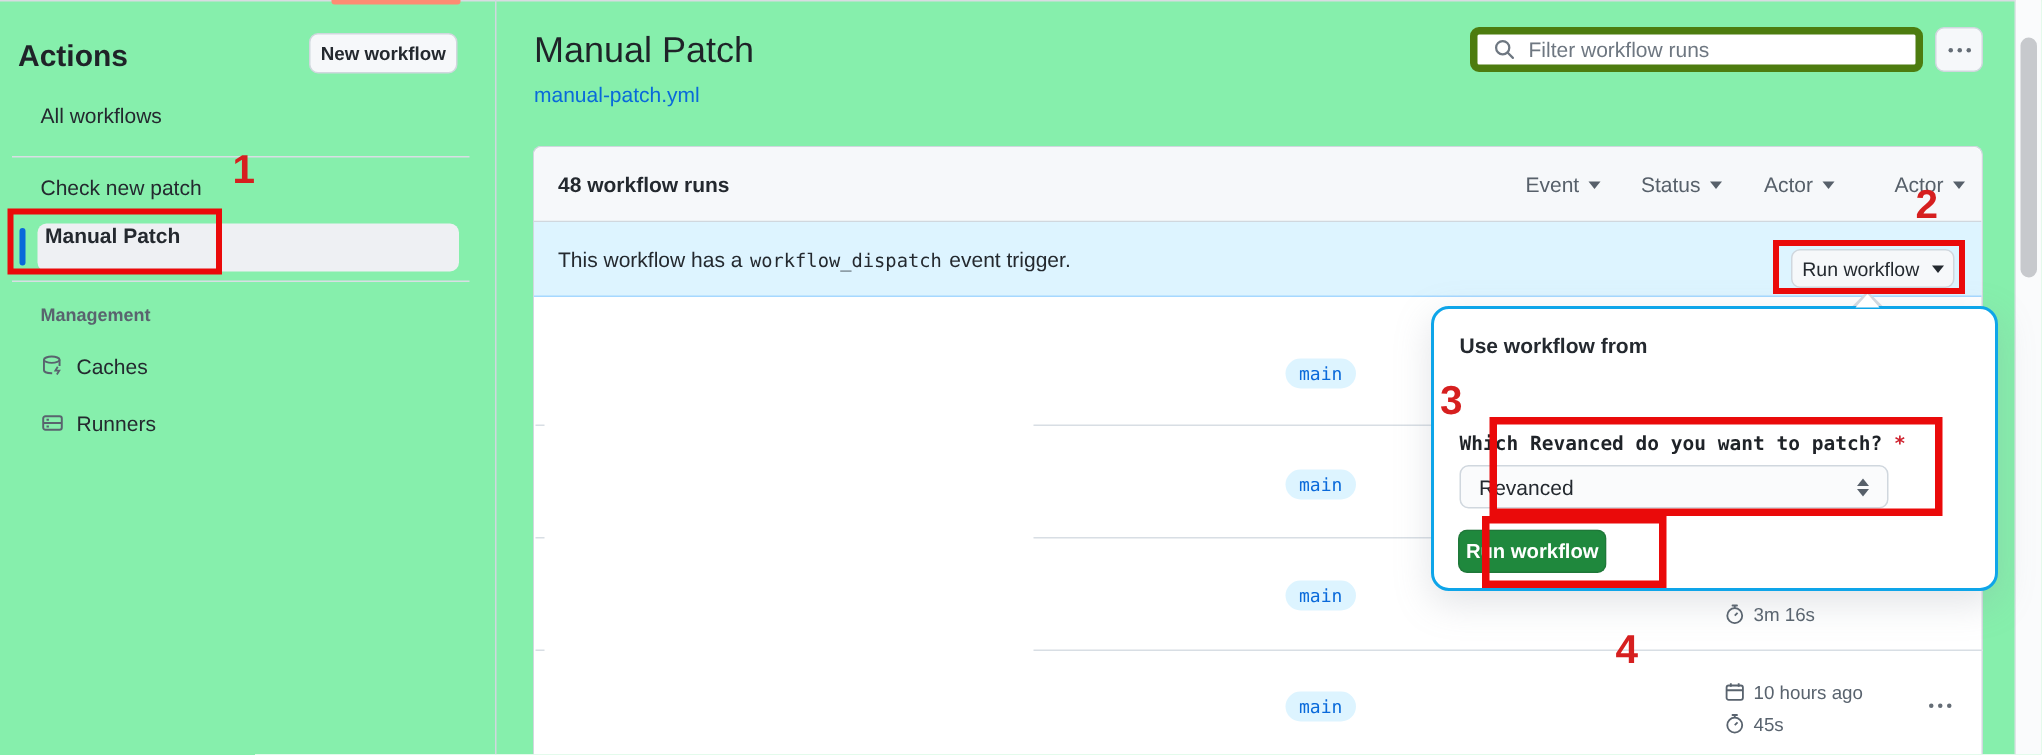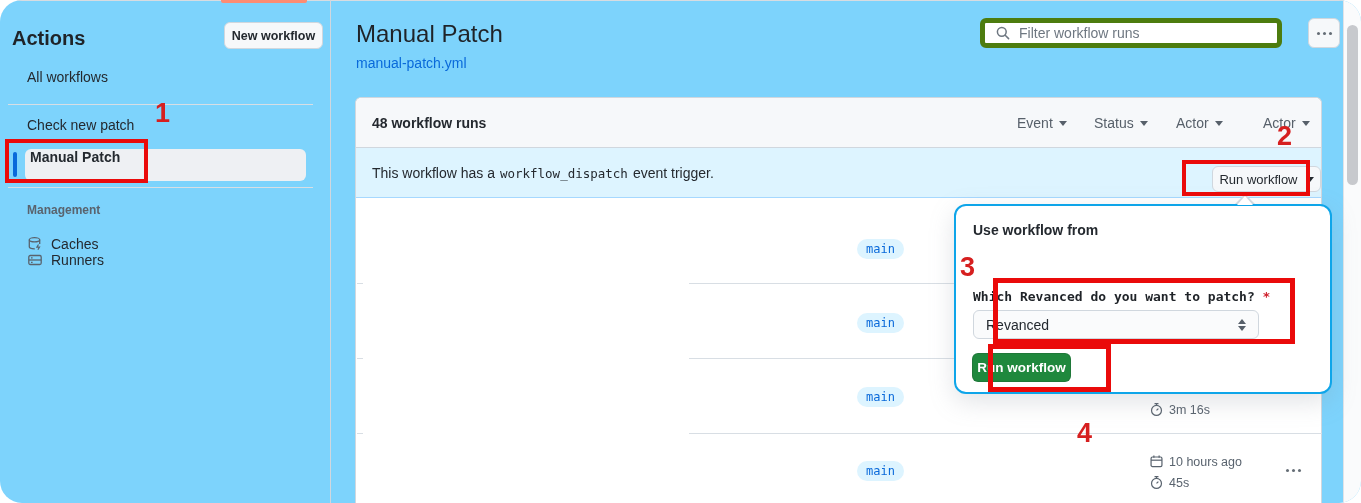--- a/index.html
+++ b/index.html
@@ -1,34 +1,34 @@
 <!DOCTYPE html>
 <html><head>
 <meta charset="utf-8">
 <style>
   * { margin:0; padding:0; box-sizing:border-box; }
   html,body { background:#fff; }
   .page {
     position:relative; width:1361px; height:503px; overflow:hidden;
-    background:#7dd3fc; font-family:"Liberation Sans","DejaVu Sans",sans-serif;
-    color:#24292f; font-size:14px;border-radius:22px;
+    background:#86efac; font-family:"Liberation Sans","DejaVu Sans",sans-serif;
+    color:#24292f; font-size:14px;
   }
   .abs { position:absolute; }
   .mono { font-family:"DejaVu Sans Mono","Liberation Mono",monospace; }
 
   
   .top-hairline { left:0; top:0; width:1361px; height:1px; background:#d8dce1; }
   .salmon-bar { left:221px; top:0; width:86px; height:3px; background:#fd8c73; border-radius:0 0 2px 2px; }
 
   
   .sidebar-title { left:12px; top:27px; font-size:20px; font-weight:700; color:#1f2328; }
   .btn {
     display:flex; align-items:center; justify-content:center;
     background:#f6f8fa; border:1px solid #d0d7de; border-radius:6px;
-    font-size:12.5px; font-weight:600; color:#24292f; cursor:pointer;margin-left:18px;
+    font-size:12.5px; font-weight:600; color:#24292f; cursor:pointer;
   }
   .new-workflow-btn { left:206px; top:22px; width:99px; height:27px; }
   .nav-item { left:14px; width:292px; height:30px; display:flex; align-items:flex-start; padding-left:13px; font-size:14px; color:#24292f; border-radius:6px; cursor:pointer; }
   .nav-item.selected { background:#eef0f3; font-weight:700; }
   .sel-bar { left:13px; top:152px; width:4px; height:25px; background:#0969da; border-radius:2px; }
   .side-divider { left:8px; width:305px; height:1px; background:#d8dee4; }
   .mgmt-label { left:27px; top:203px; font-size:12px; font-weight:600; color:#59636e; }
   .mgmt-item { left:23px; width:290px; height:28px; display:flex; align-items:center; gap:8px; padding-left:4px; font-size:14px; color:#24292f; border-radius:6px; cursor:pointer; }
   .v-divider { left:330px; top:0; width:1px; height:503px; background:#d0d7de; }
 
@@ -121,21 +121,21 @@
       <span>
         <svg width="16" height="16" viewBox="0 0 16 16" fill="none" stroke="#59636e" stroke-width="1.3">
           <ellipse cx="7.5" cy="3.8" rx="5.2" ry="2.1"></ellipse>
           <path d="M2.3 3.8 v7 c0 1.1 2.3 2 5.2 2 h0.3"></path>
           <path d="M12.7 3.8 v4.2"></path>
           <path d="M11.5 8.5 l-1.6 2.6 h2.6 l-1.6 2.6" stroke-width="1.2"></path>
         </svg>
       </span>
       <span>Caches</span>
     </div>
-    <div class="abs mgmt-item" style="top:246px;">
+    <div class="abs mgmt-item" style="top:262px;align-items:flex-end;">
       <span>
         <svg width="16" height="16" viewBox="0 0 16 16" fill="none" stroke="#59636e" stroke-width="1.3">
           <rect x="1.8" y="3.5" width="12.4" height="9" rx="1.5"></rect>
           <line x1="1.8" y1="8" x2="14.2" y2="8"></line>
           <line x1="4" y1="5.8" x2="5.6" y2="5.8"></line>
           <line x1="4" y1="10.3" x2="5.6" y2="10.3"></line>
         </svg>
       </span>
       <span>Runners</span>
     </div>

